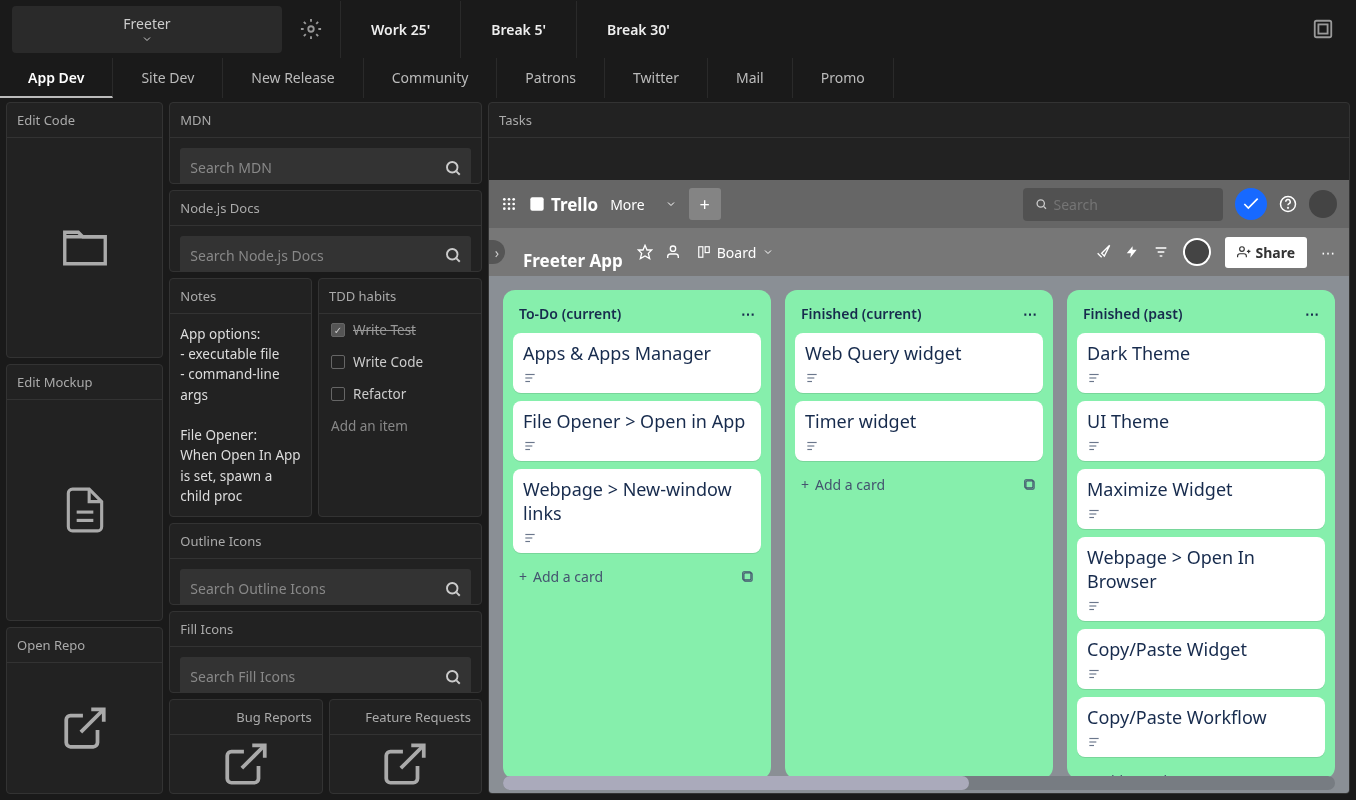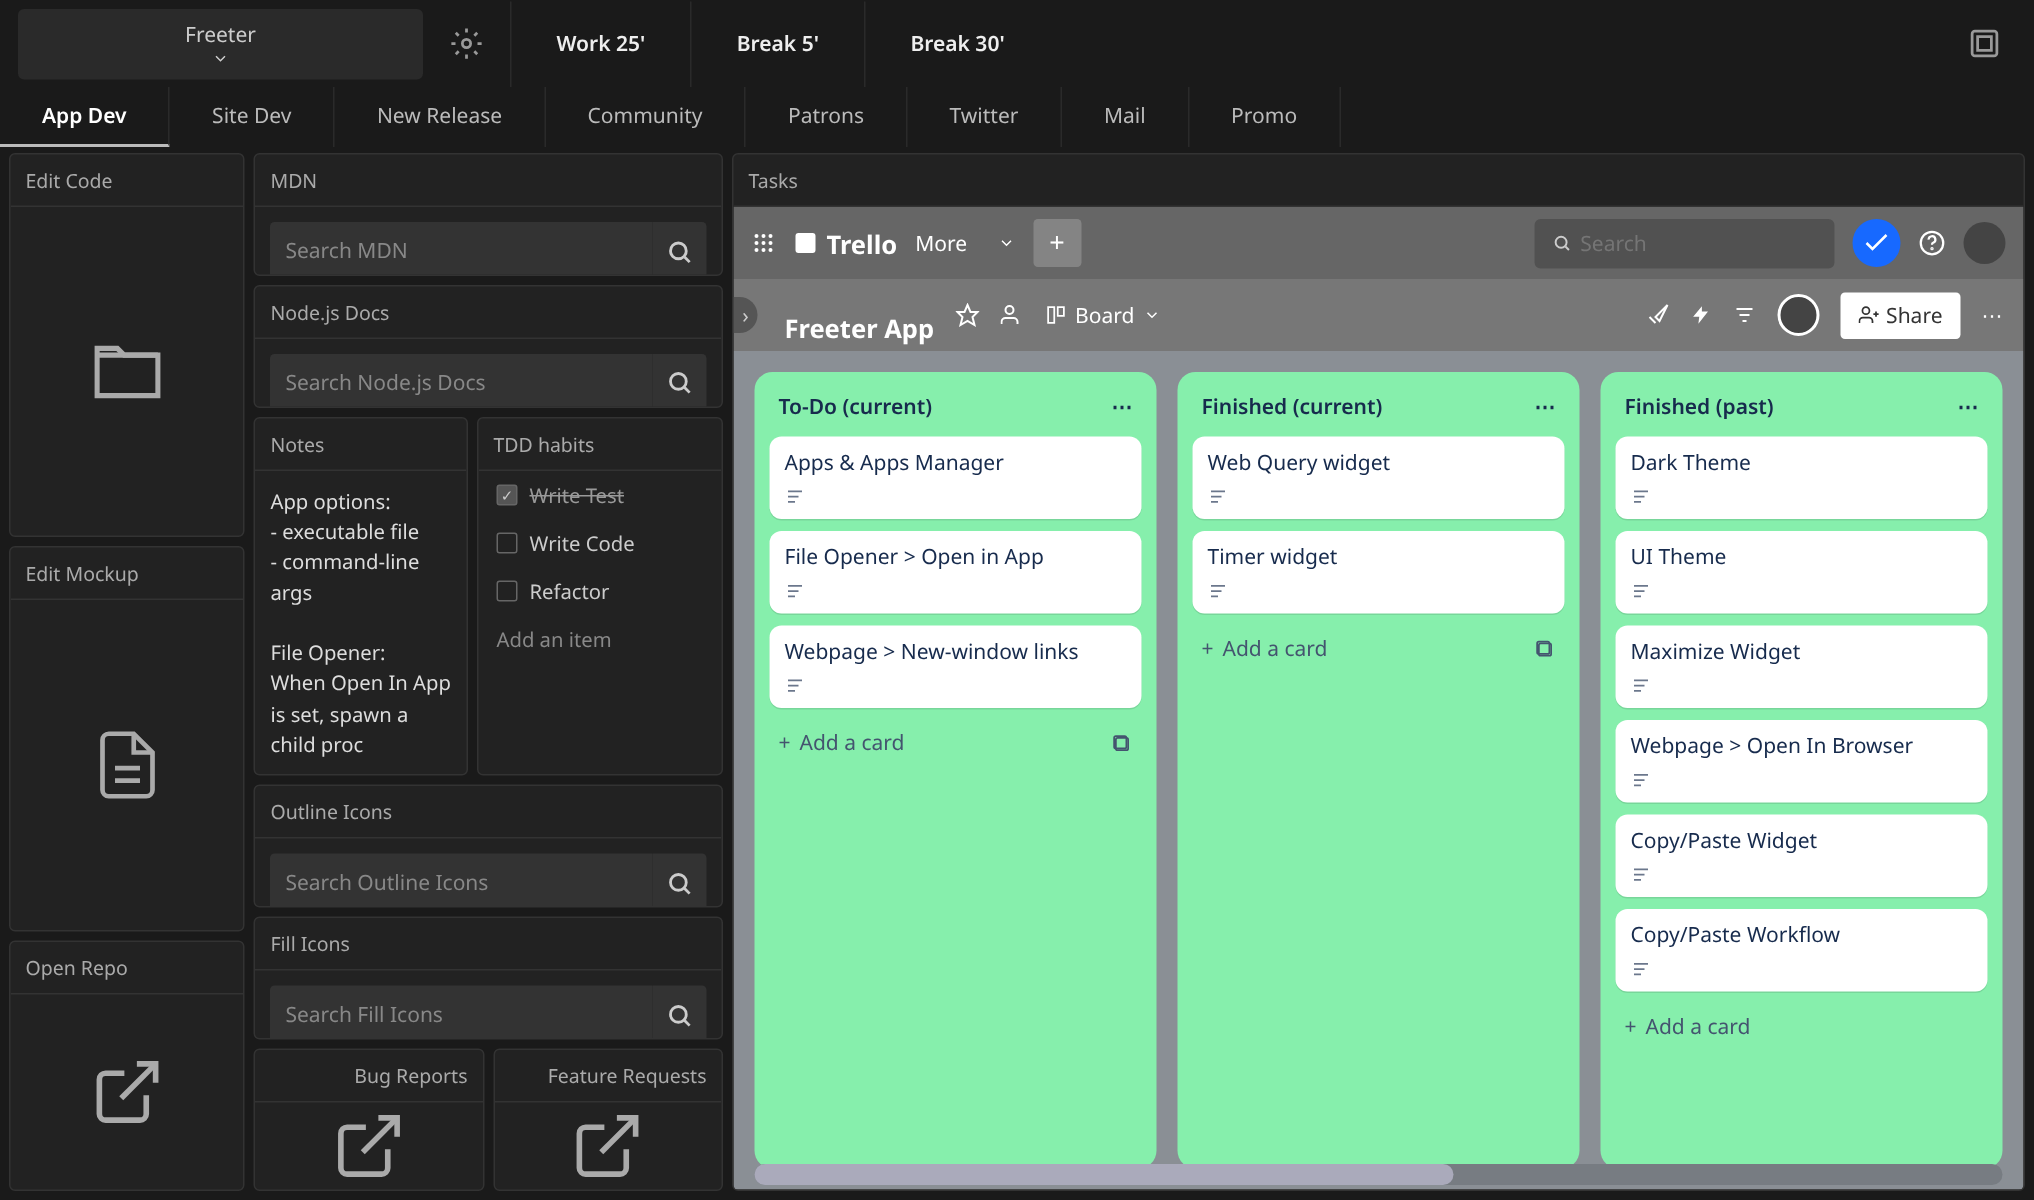--- a/index.html
+++ b/index.html
@@ -44,43 +44,43 @@
 .cl-add { color:#888; padding:7px 12px; font-size:13.5px; cursor:pointer; }
 
 .link-row { display:flex; gap:6px; flex:1; }
 .link-row .widget { flex:1;text-align:right; }
 
 .big-icon { color:#aaa; }
 
 
 .trello { height:100%; background:#222; border:1px solid #333; border-radius:4px; display:flex; flex-direction:column; overflow:hidden; }
 .trello .w-header { flex-shrink:0; }
-.trello-top { background:#666; height:48px; display:flex; align-items:center; padding:0 12px; gap:12px; }
+.trello-top { background:#666; height:48px; display:flex; align-items:center; padding:0 12px; gap:12px;margin-top:42px; }
 .trello-logo { color:#fff; font-weight:700; font-size:17px; display:flex; align-items:center; gap:6px; }
 .trello-more { color:#fff; cursor:pointer; display:flex; align-items:center; gap:20px; }
 .trello-plus { background:rgba(255,255,255,0.2); width:32px; height:32px; display:flex; align-items:center; justify-content:center; color:#fff; border-radius:3px; cursor:pointer; font-size:18px; }
 .trello-search { background:rgba(0,0,0,0.2); border-radius:4px; padding:7px 12px; display:flex; align-items:center; gap:6px; width:200px; color:#ccc; }
 .trello-search input { background:none; border:none; color:#fff; outline:none; font-size:14px; width:100%; }
 .trello-bell { background:#1769ff; width:32px; height:32px; border-radius:50%; display:flex; align-items:center; justify-content:center; color:#fff; cursor:pointer; }
 .trello-help { color:#fff; cursor:pointer; }
 .trello-avatar { width:28px; height:28px; border-radius:50%; background:#444; }
 
 .board-bar { background:#777; height:48px; display:flex; align-items:center; padding:0 14px; gap:14px; color:#fff; }
 .board-expand { position:absolute; background:#555; border-radius:0 12px 12px 0; width:16px; height:24px; display:flex; align-items:center; justify-content:center; color:#ccc; cursor:pointer; }
 .board-title { font-weight:700; font-size:17px; margin-left:20px;margin-top:16px; }
 .board-view { display:flex; align-items:center; gap:6px; cursor:pointer; }
 .board-bar .sp { flex:1; }
-.share-btn { background:#fff; color:#333; padding:6px 12px; border-radius:3px; font-weight:400; cursor:pointer; display:flex; align-items:center; gap:4px; }
+.share-btn { background:#fff; color:#333; padding:6px 12px; border-radius:3px; font-weight:700; cursor:pointer; display:flex; align-items:center; gap:4px; }
 .board-icon { color:#fff; cursor:pointer; }
 .board-avatar { width:28px; height:28px; border-radius:50%; background:#444; border:2px solid #fff; }
 
 .board { flex:1; background:#8a8f95; padding:14px; display:flex; gap:14px; overflow:hidden; position:relative; }
 .list { background:#86efac; border-radius:12px; width:268px; padding:10px; flex-shrink:0; display:flex; flex-direction:column; }
 .list-head { display:flex; justify-content:space-between; align-items:center; padding:4px 6px 10px; color:#172b4d; font-weight:600; font-size:14px; }
-.card { background:#fff; border-radius:8px; padding:8px 10px 8px; margin-bottom:8px; color:#172b4d; font-size:14px; box-shadow:0 1px 0 rgba(0,0,0,0.1); cursor:pointer; }
+.card { background:#fff; border-radius:8px; padding:8px 10px 8px; margin-bottom:8px; color:#172b4d; font-size:18px; box-shadow:0 1px 0 rgba(0,0,0,0.1); cursor:pointer; }
 .card-title { margin-bottom:6px; }
 .card-desc { color:#6b778c; font-size:12px; }
 .add-card { display:flex; align-items:center; justify-content:space-between; padding:6px; color:#44546f; cursor:pointer; font-size:14px; }
 .add-card-left { display:flex; align-items:center; gap:6px; }
 .hscroll { position:absolute; bottom:3px; left:14px; right:14px; height:14px; background:#777c82; border-radius:7px; }
 .hscroll-thumb { position:absolute; left:0; width:56%; height:100%; background:#aab; border-radius:7px; }
 
 svg { display:block; }
 </style>
 </head>

